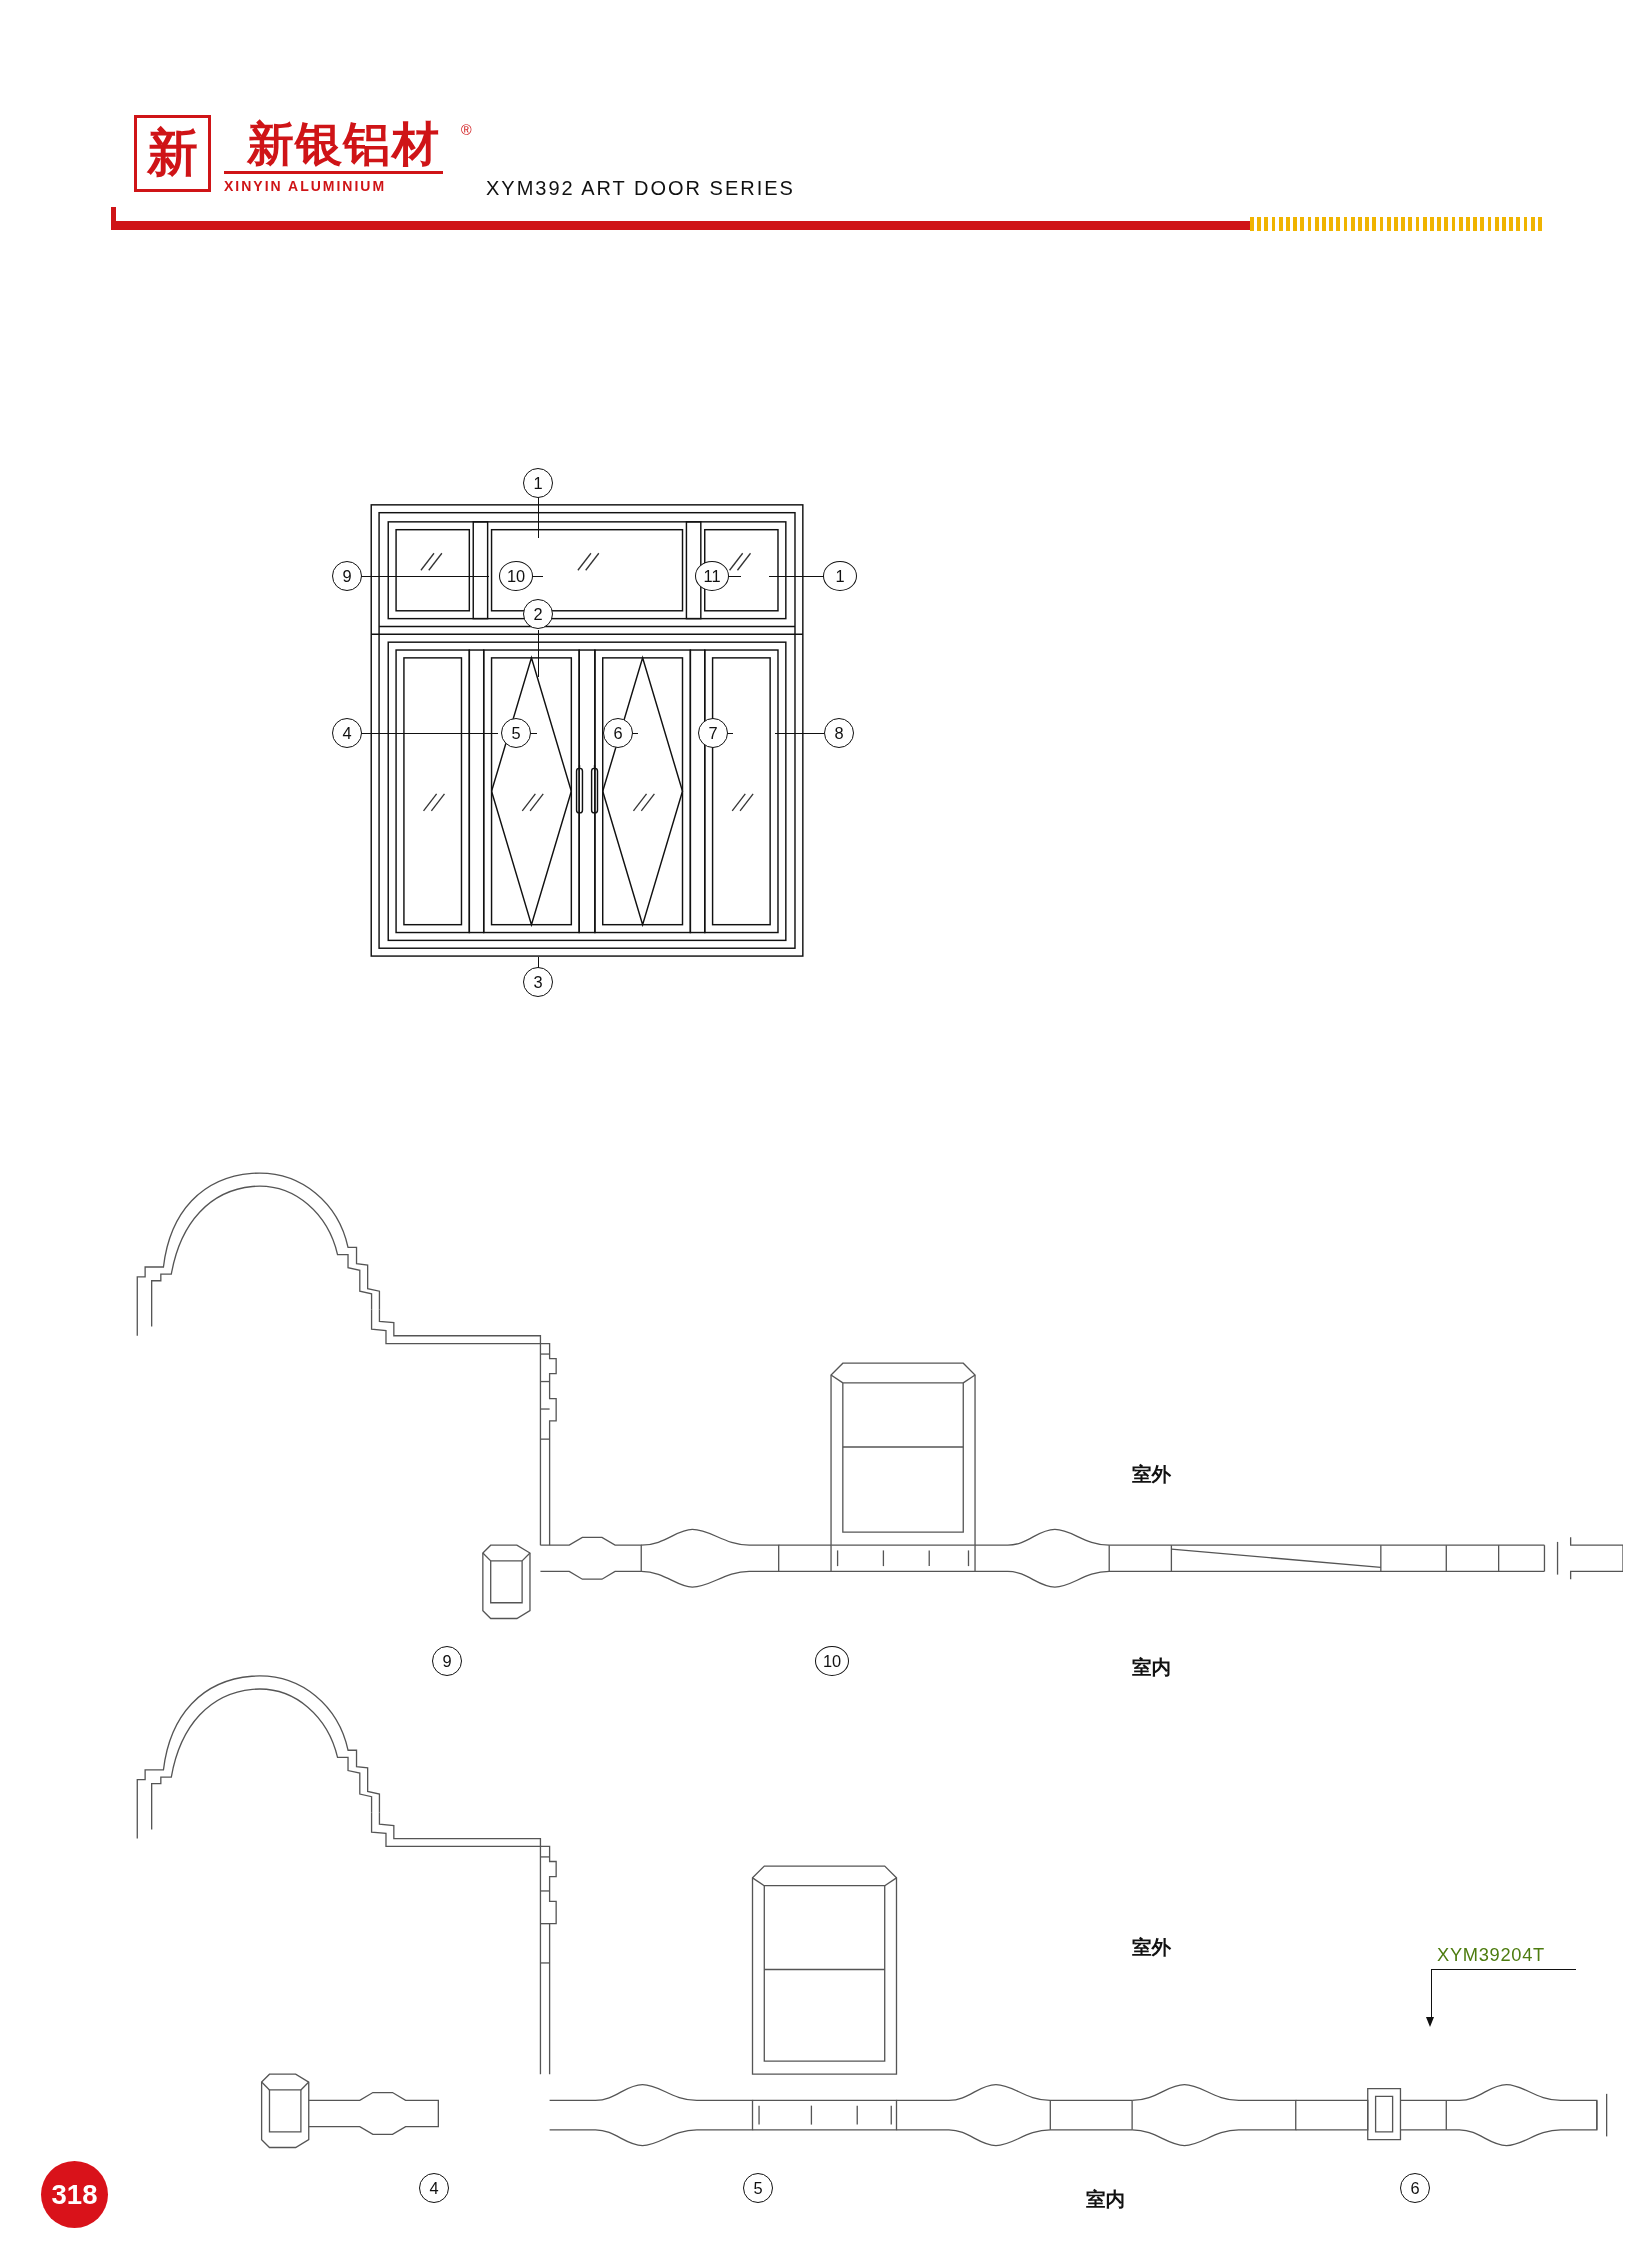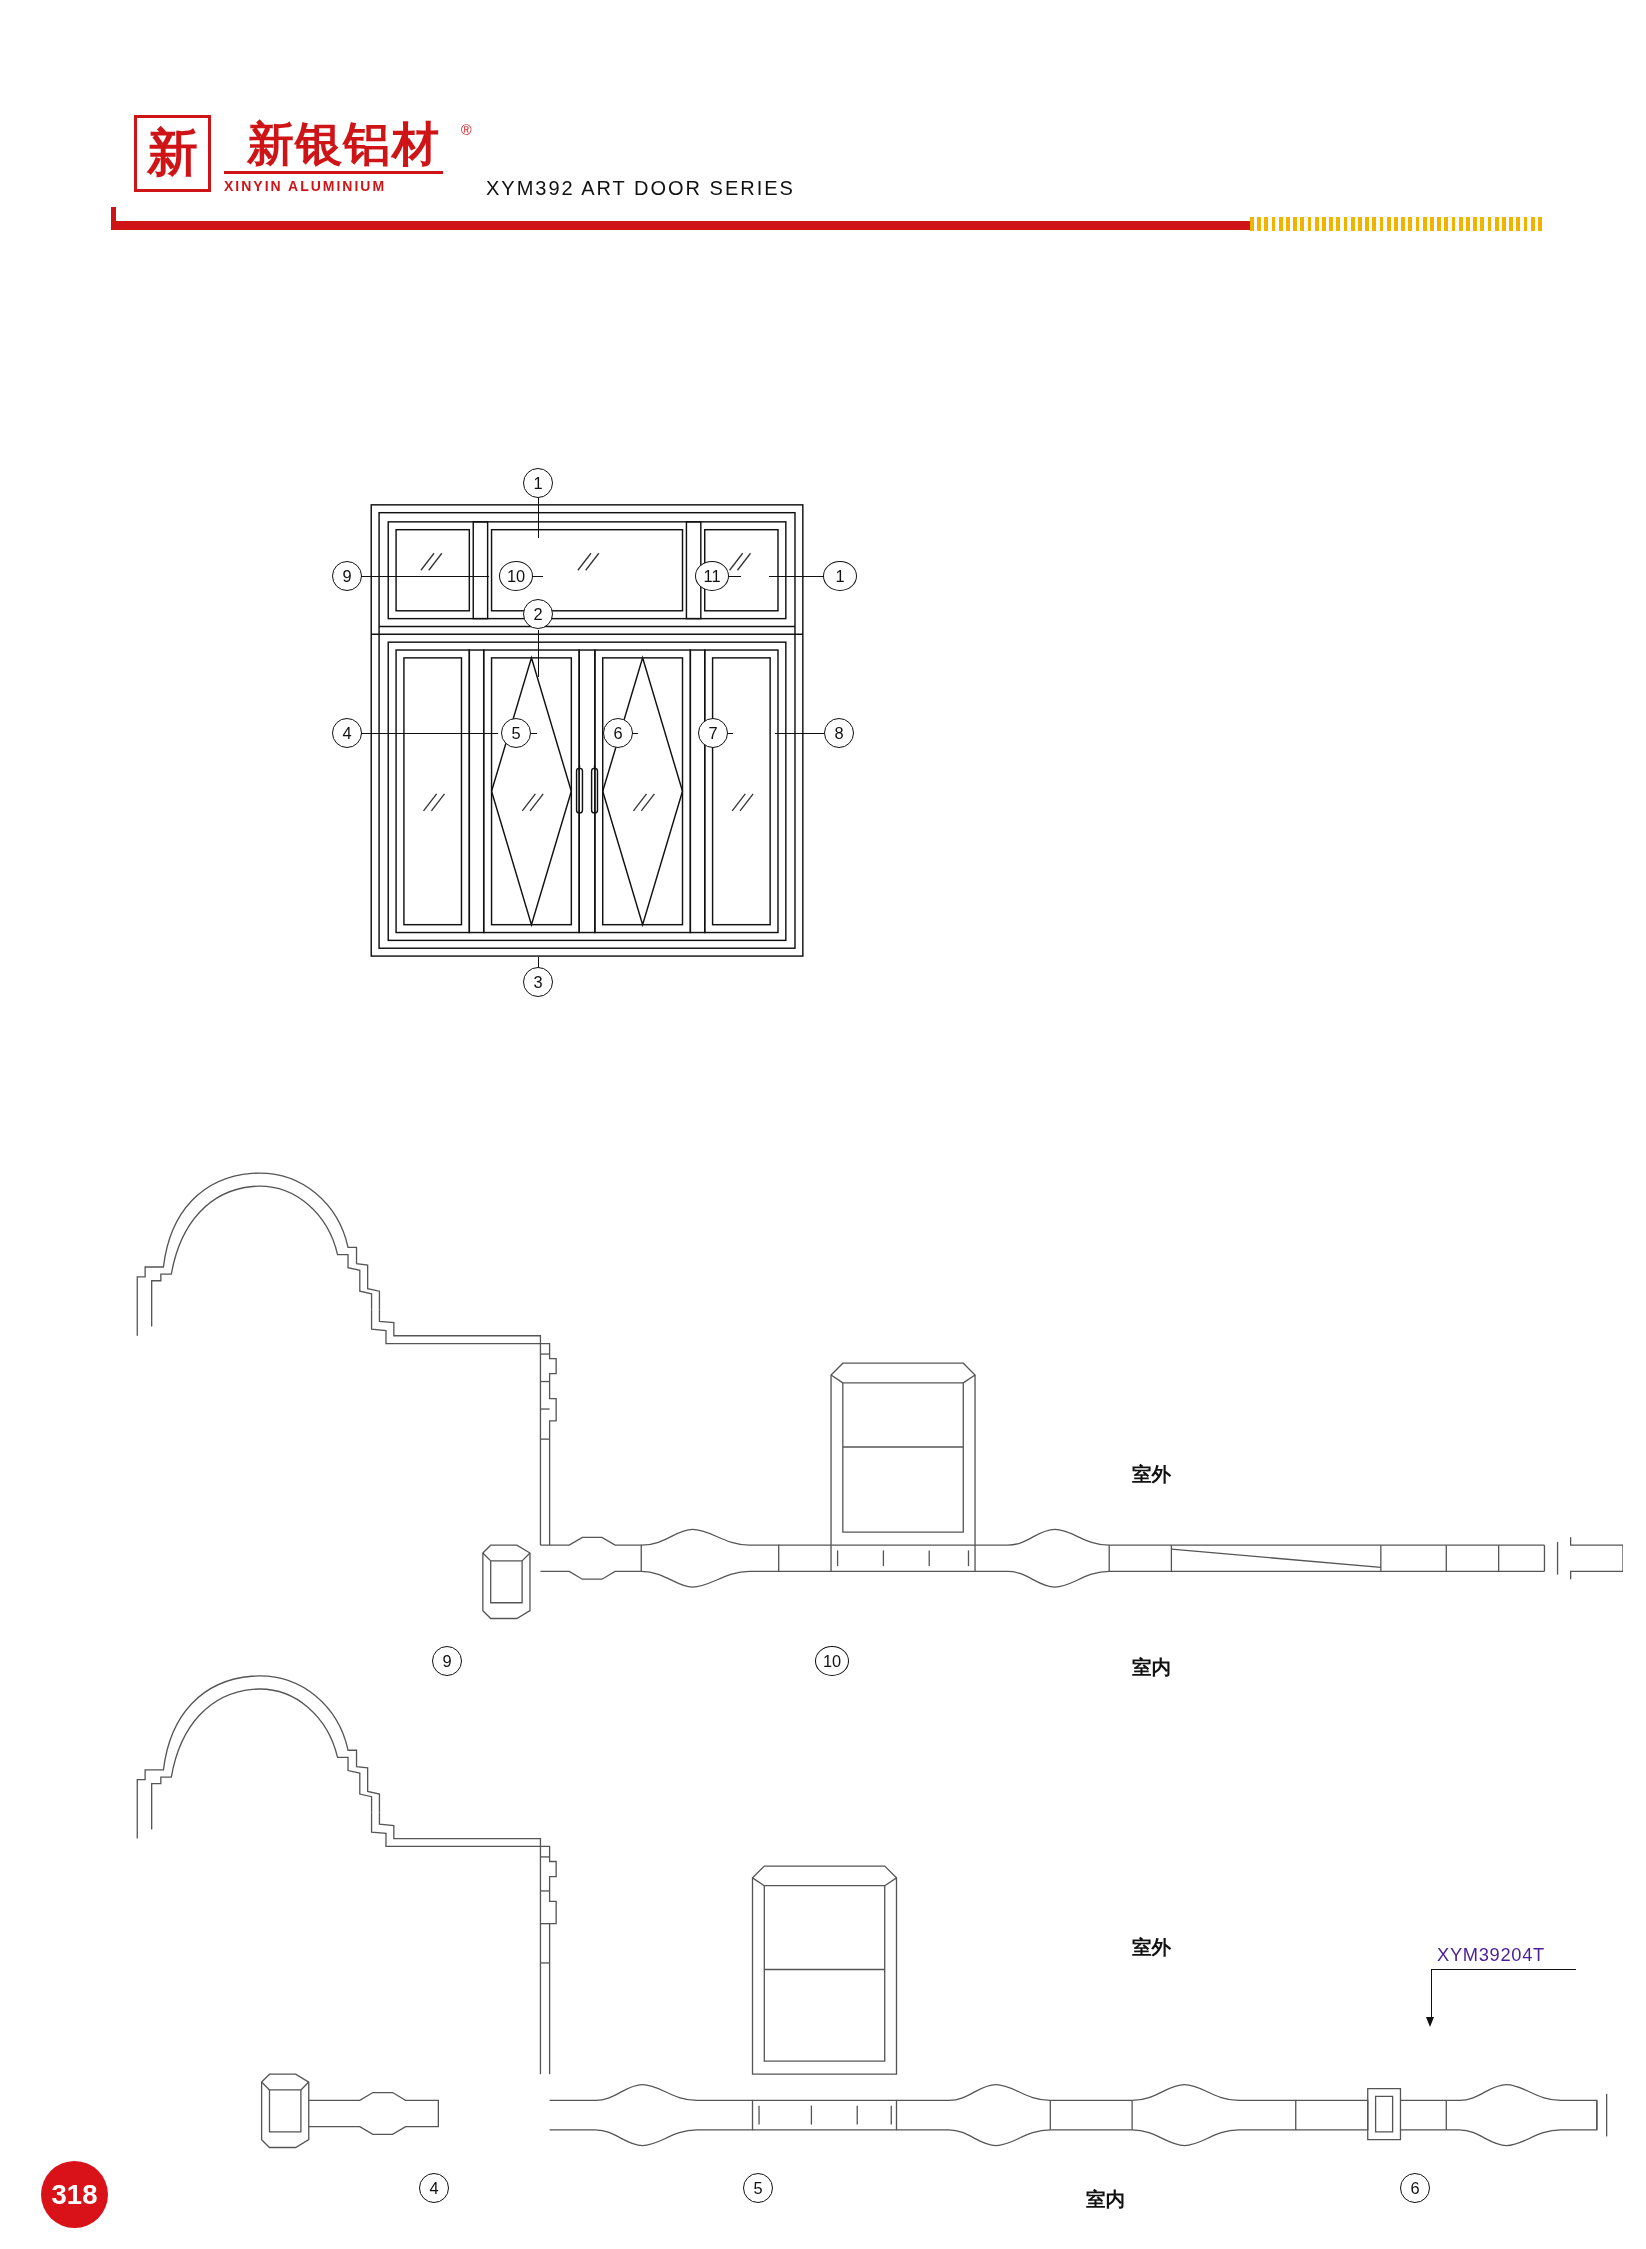--- a/index.html
+++ b/index.html
@@ -142,21 +142,21 @@
     position: absolute;
     font-size: 19.6px;
     font-weight: bold;
     color: #111111;
     font-family: "DejaVu Sans", sans-serif;
     white-space: nowrap;
   }
   .code-label {
     position: absolute;
     font-size: 18.3px;
-    color: #4c1d95;
+    color: #4d7c0f;
     white-space: nowrap;
     letter-spacing: 0.7px;
   }
   .code-underline {
     position: absolute;
     background: #111111;
     height: 1.3px;
   }
 
   

